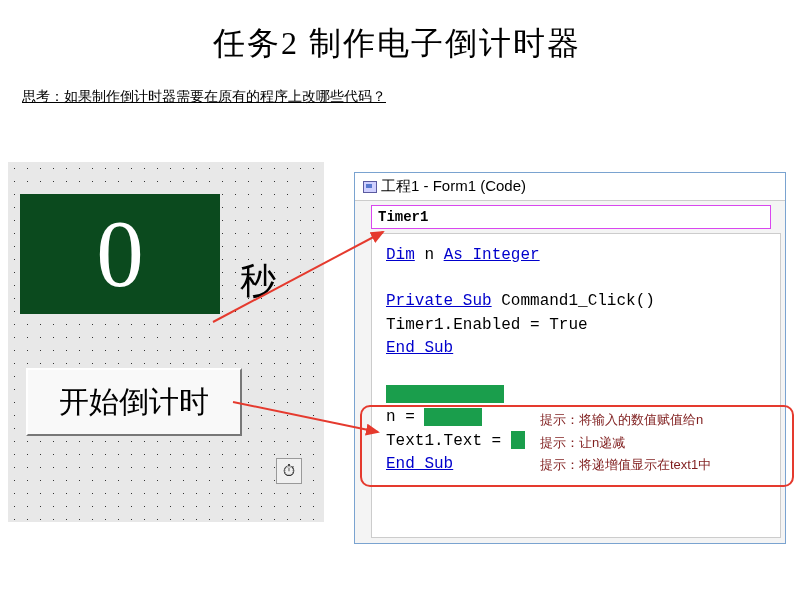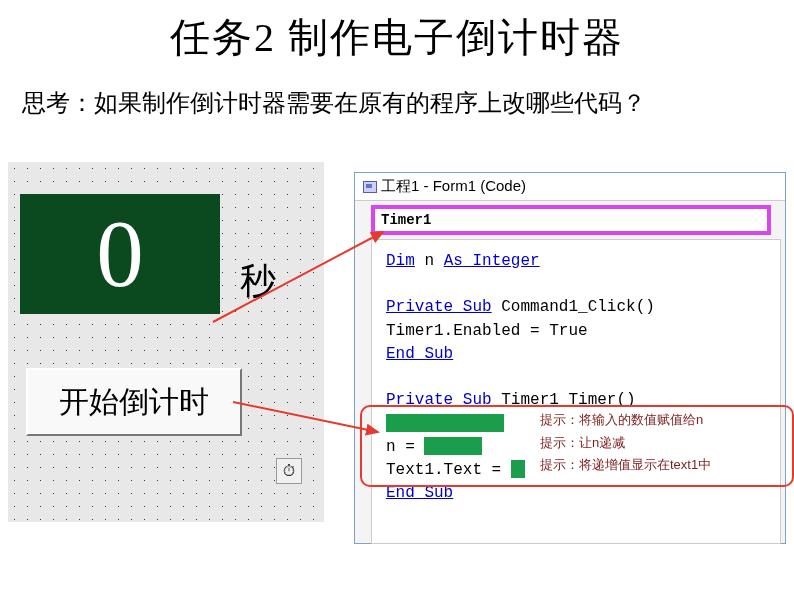--- a/index.html
+++ b/index.html
@@ -6,29 +6,30 @@
   body {
     width: 794px;
     height: 596px;
     background: #fff;
     font-family: SimSun, "宋体", serif;
     position: relative;
     overflow: hidden;
   }
   .title {
     text-align: center;
-    font-size: 40px;
+    font-size: 32px;
     font-weight: normal;
-    padding-top: 10px;
+    padding-top: 22px;
     letter-spacing: 2px;
   }
   .question {
-    font-size: 24px;
+    font-size: 14px;
     padding: 22px 0 0 22px;
     font-family: "Microsoft YaHei", SimHei, sans-serif;
+    text-decoration: underline;
   }
   .workspace {
     position: absolute;
     left: 8px;
     top: 162px;
     width: 784px;
     height: 388px;
   }
   .form-area {
     position: absolute;
@@ -109,21 +110,21 @@
     padding: 4px 8px;
     font-size: 15px;
     font-family: "Microsoft YaHei", sans-serif;
     display: flex;
     align-items: center;
     gap: 4px;
     text-align: center;
   }
   .code-dropdown {
     background: #fff;
-    border: 4px solid #d946ef;
+    border: 1px solid #d946ef;
     margin: 4px 8px 2px 16px;
     padding: 3px 6px;
     font-family: "Courier New", monospace;
     font-weight: bold;
     font-size: 14px;
     width: 400px;
   }
   .code-body {
     background: #fff;
     margin: 4px 4px 22px 16px;
@@ -219,21 +220,20 @@
       <span>工程1 - Form1 (Code)</span>
     </div>
     <div class="code-dropdown">Timer1</div>
     <div class="code-body">
       <div class="code-line"><span class="kw">Dim</span><span> n </span><span class="kw">As Integer</span></div>
       <div class="code-line">&nbsp;</div>
       <div class="code-line"><span class="kw">Private Sub</span><span> Command1_Click()</span></div>
       <div class="code-line">Timer1.Enabled = True</div>
       <div class="code-line"><span class="kw">End Sub</span></div>
       <div class="code-line">&nbsp;</div>
-      <div class="code-line"><span class="kw">Private Sub</span><span> Timer1_Timer()</span></div>
       <div class="code-line"><span class="redact1"></span></div>
       <div class="code-line"><span>n = </span><span class="redact2"></span></div>
       <div class="code-line"><span>Text1.Text = </span><span class="redact3"></span></div>
       <div class="code-line"><span class="kw">End Sub</span></div>
     </div>
   </div>
 
   <div class="hint-box"></div>
   <div class="hint hint1">提示：将输入的数值赋值给n</div>
   <div class="hint hint2">提示：让n递减</div>

